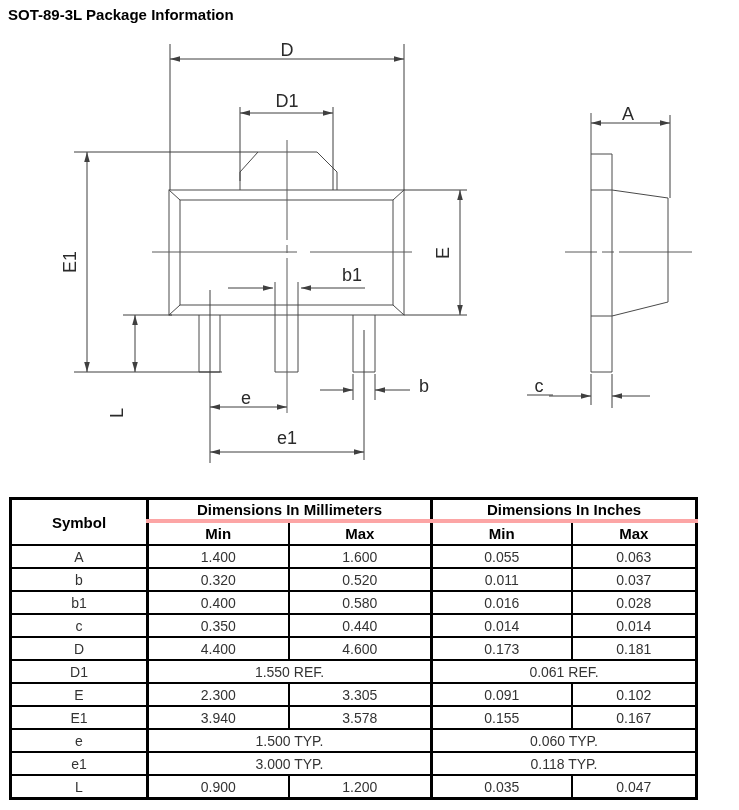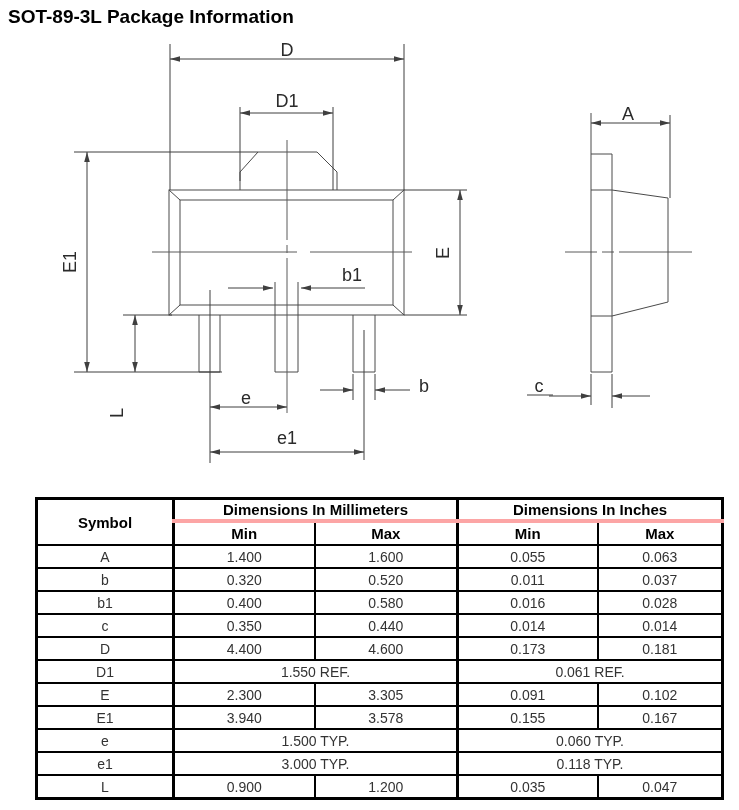--- a/index.html
+++ b/index.html
@@ -1,24 +1,24 @@
 <!DOCTYPE html>
 <html><head>
 <meta charset="utf-8">
 <style>
   html,body{margin:0;padding:0;background:#ffffff;}
   .page{position:relative;width:739px;height:810px;background:#fff;overflow:hidden;
         font-family:"Liberation Sans",sans-serif;}
-  .title{position:absolute;left:8px;top:6px;font-size:19px;font-weight:bold;color:#000;}
+  .title{position:absolute;left:8px;top:6px;font-size:15px;font-weight:bold;color:#000;}
   svg.drawing{position:absolute;left:0;top:0;}
   svg .geo{stroke:#4a4a4a;stroke-width:1;fill:none;}
   svg .dim{stroke:#3f3f3f;stroke-width:1;fill:none;}
   svg .cl{stroke:#5a5a5a;stroke-width:1;fill:none;}
   svg text{fill:#2b2b2b;font-family:"Liberation Sans",sans-serif;font-size:18px;}
-  .dim-table{position:absolute;left:35px;top:497px;width:686px;border-collapse:collapse;
+  .dim-table{position:absolute;left:9px;top:497px;width:686px;border-collapse:collapse;
              table-layout:fixed;background:#fff;border:3px solid #000;}
   .dim-table th,.dim-table td{border:2px solid #000;text-align:center;vertical-align:middle;
              padding:0;overflow:hidden;white-space:nowrap;}
   .dim-table th{font-size:15px;font-weight:bold;color:#000;}
   .dim-table td{font-size:14px;color:#333;height:21px;}
   th.h1{height:19px;border-bottom:1px solid #000;}
   th.h2{height:21px;border-top:4px solid #fca5a5;}
   .thickL{border-left:3px solid #000 !important;}
   .thickR{border-right:3px solid #000 !important;}
 </style>

